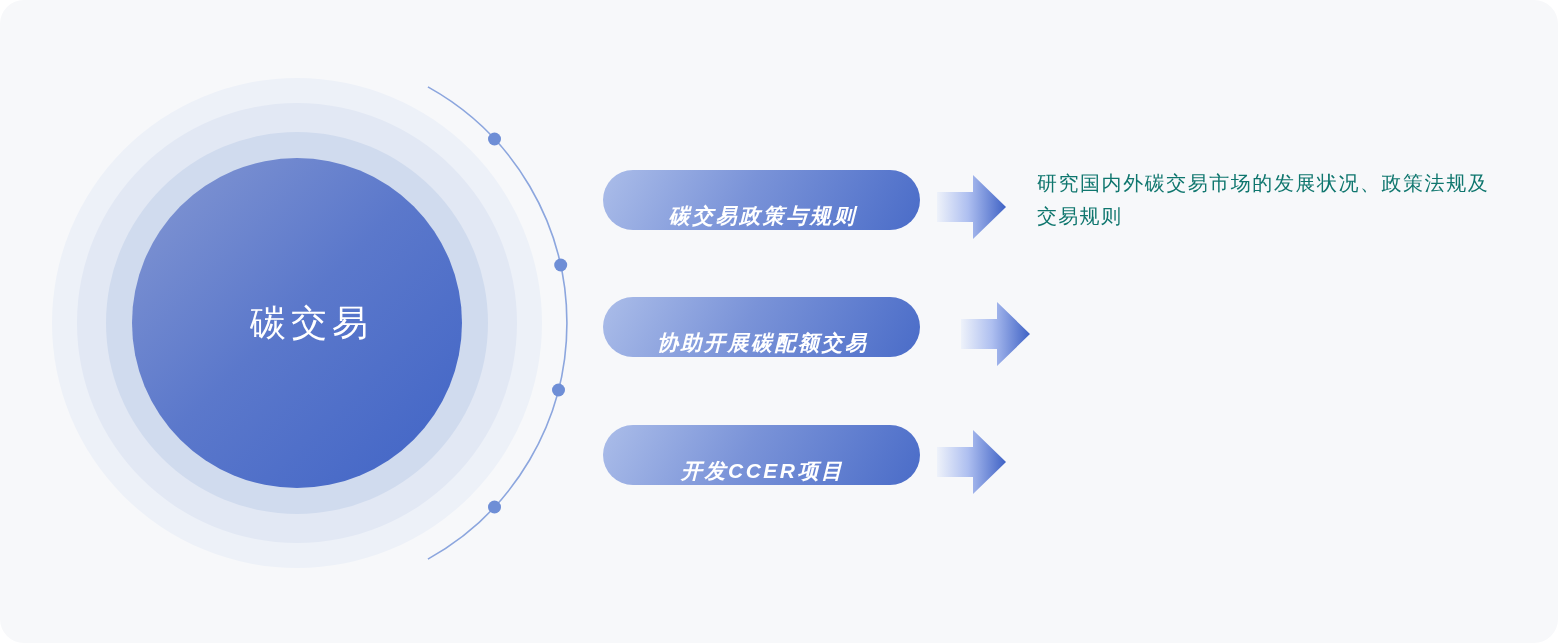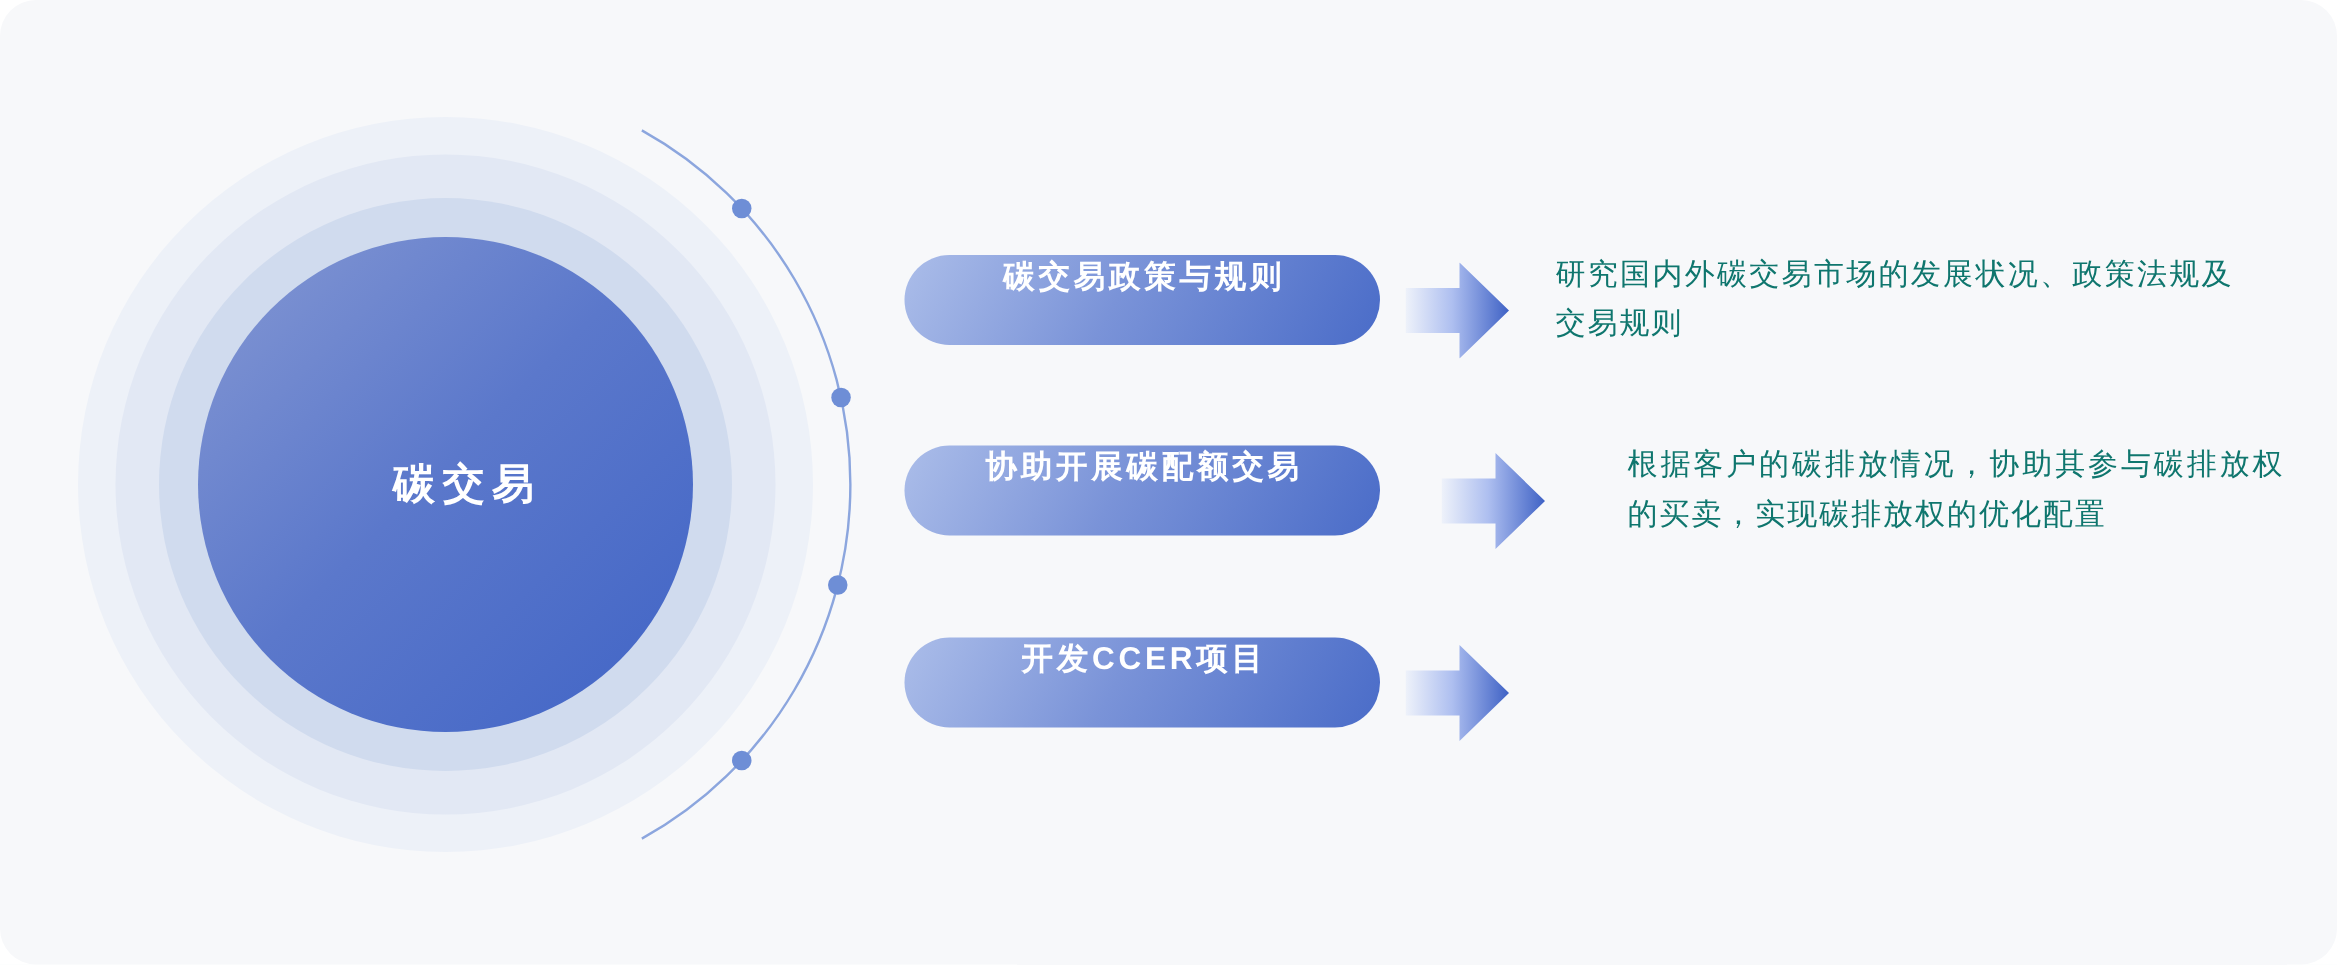--- a/index.html
+++ b/index.html
@@ -28,22 +28,22 @@
   .core {
     position: absolute;
     left: 132px; top: 158px;
     width: 330px; height: 330px;
     border-radius: 50%;
     background: linear-gradient(135deg, #8598d3 0%, #5b78cb 48%, #4064c6 100%);
     display: flex; align-items: center; justify-content: center;
   }
   .core-label {
     color: #ffffff;
-    font-size: 28px;
-    font-weight: bold;
+    font-size: 36px;
+    font-weight: normal;
     letter-spacing: 5px;
     text-indent: 5px;
     margin-left: 24px;
   }
 
   
   .orbit {
     position: absolute; left: 0; top: 0;
     width: 1558px; height: 643px;
     pointer-events: none;
@@ -63,21 +63,21 @@
   .row-1 { top: 160px; }
   .row-2 { top: 287px; gap: 24px; }
   .row-3 { top: 415px; }
 
   .pill {
     width: 317px;
     height: 60px;
     flex: 0 0 317px;
     border-radius: 30px;
     background: linear-gradient(118deg, #abbde9 0%, #7a93d8 45%, #4a6cc8 100%);
-    display: flex; align-items: flex-start; justify-content: center;
+    display: flex; align-items: flex-end; justify-content: center; font-style: italic;
   }
   .pill-label {
     color: #ffffff;
     font-size: 21px;
     font-weight: bold;
     letter-spacing: 2.5px;
     text-indent: 2.5px;
     white-space: nowrap;
   }
 
@@ -138,21 +138,20 @@
     <p class="desc">研究国内外碳交易市场的发展状况、政策法规及交易规则</p>
   </div>
 
   <div class="row row-2">
     <div class="pill">
       <span class="pill-label">协助开展碳配额交易</span>
     </div>
     <svg class="arrow" viewBox="0 0 69 64">
       <polygon points="0,17 36,17 36,0 69,32 36,64 36,47 0,47" fill="url(#arrowGrad)"></polygon>
     </svg>
-    <p class="desc">根据客户的碳排放情况，协助其参与碳排放权的买卖，实现碳排放权的优化配置</p>
   </div>
 
   <div class="row row-3">
     <div class="pill">
       <span class="pill-label">开发CCER项目</span>
     </div>
     <svg class="arrow" viewBox="0 0 69 64">
       <polygon points="0,17 36,17 36,0 69,32 36,64 36,47 0,47" fill="url(#arrowGrad)"></polygon>
     </svg>
   </div>

